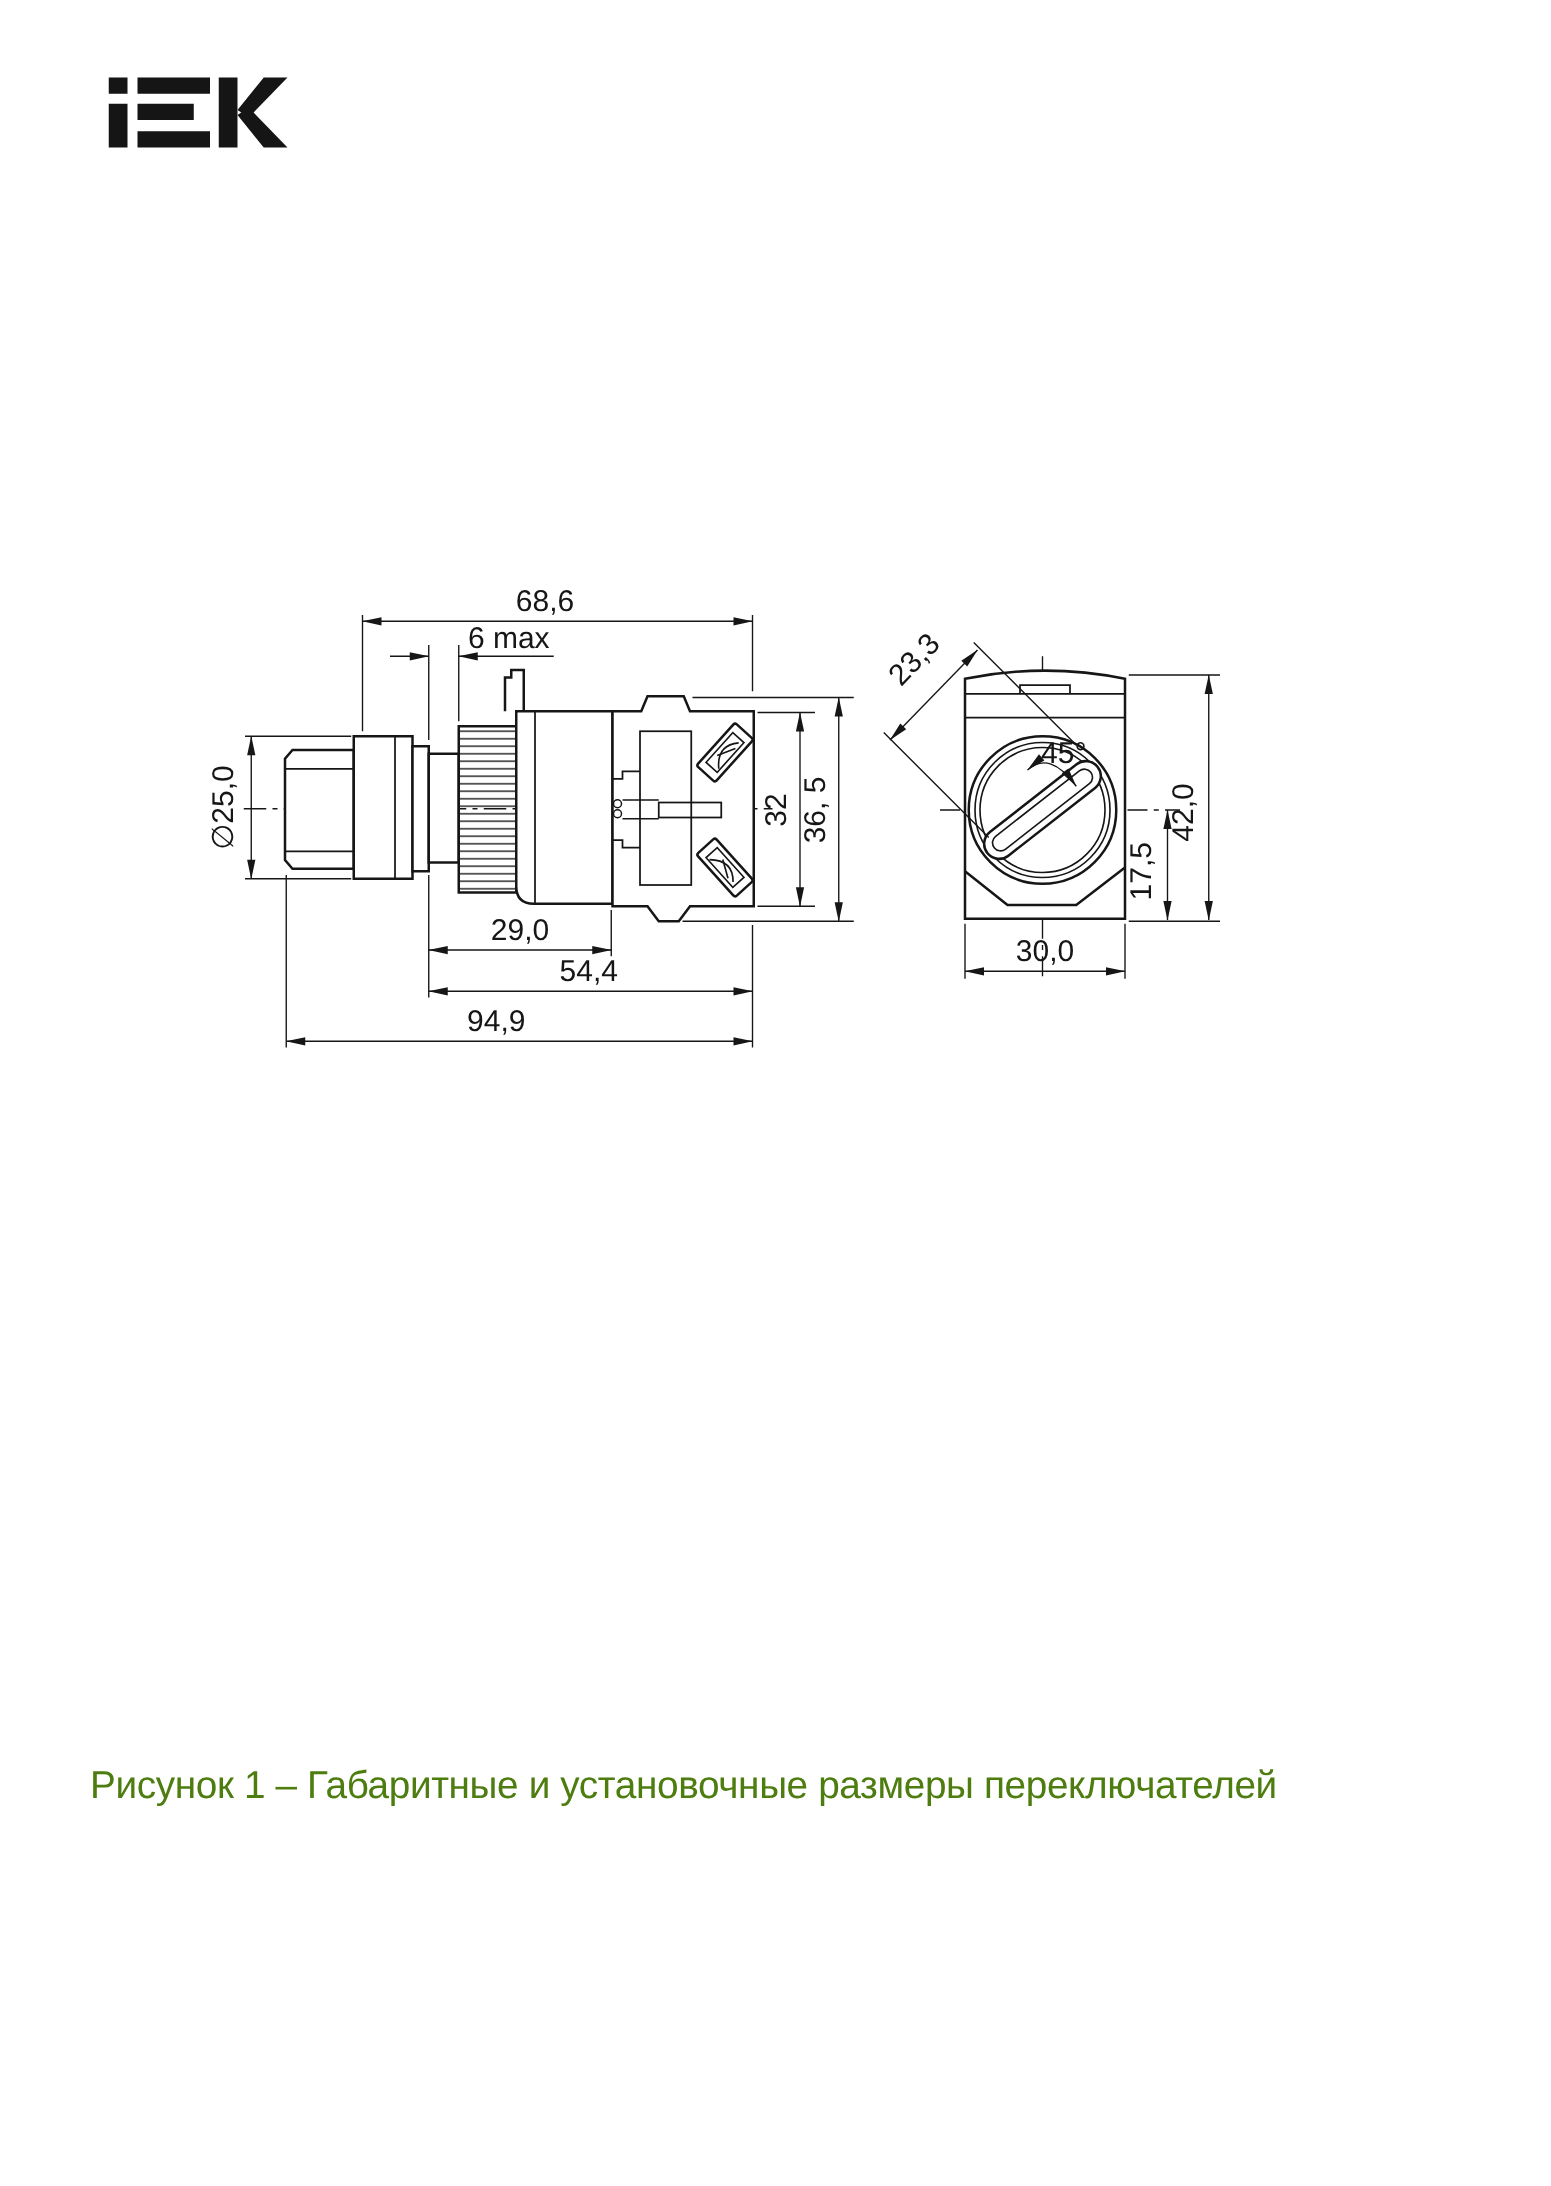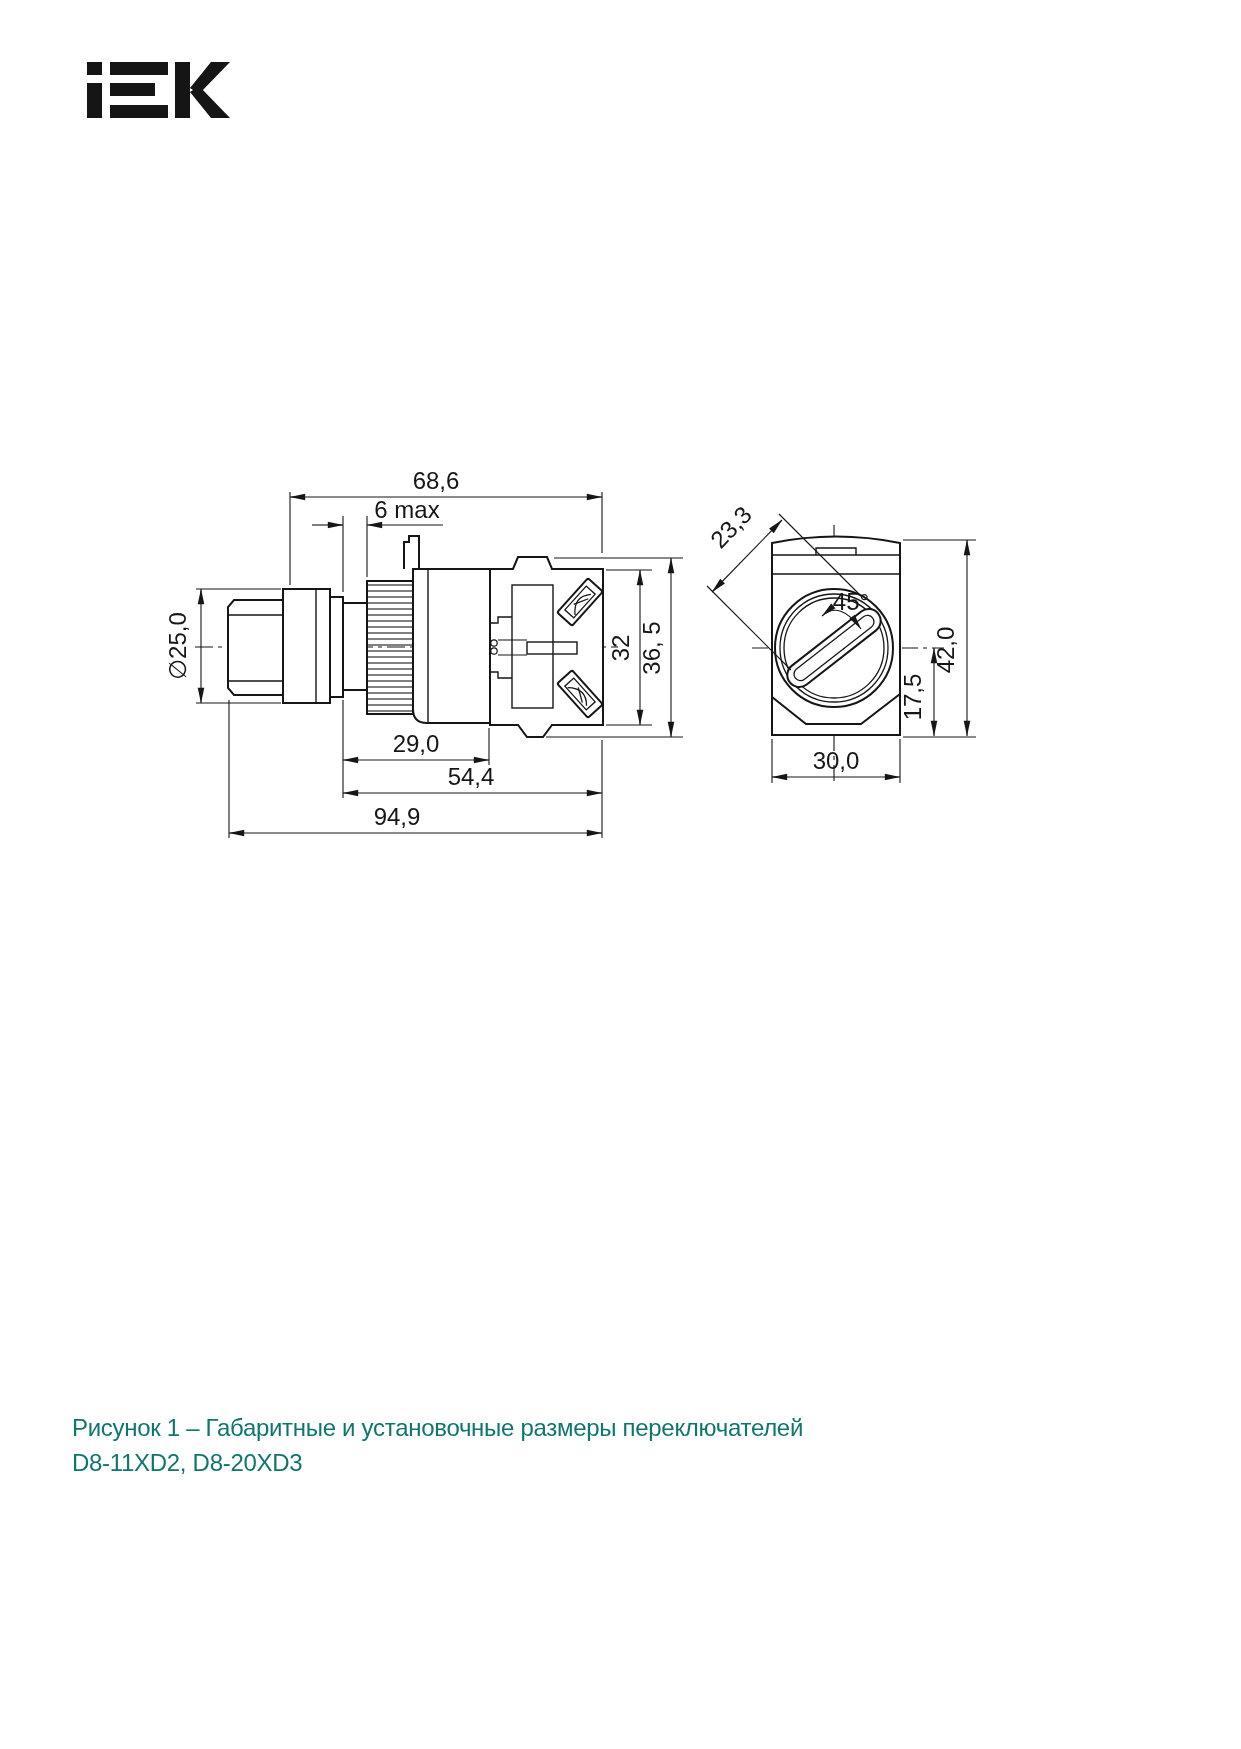--- a/index.html
+++ b/index.html
@@ -13,23 +13,23 @@
   }
   .drawing-svg{position:absolute;left:0;top:0;}
   .drawing-svg text{
     font-family:"Liberation Sans", sans-serif;
     font-size:24px;
     fill:#161616;
   }
   .caption{
     position:absolute;
     left:72px;top:1410px;
-    font-size:24px;
+    font-size:31px;
     line-height:35px;
-    color:#0f766e;
+    color:#4d7c0f;
     letter-spacing:-0.3px;
   }
 </style>
 </head>
 <body>
 
 <div class="page">
 
 <svg class="drawing-svg" width="1241" height="1749" viewBox="0 0 1241 1749" aria-label="IEK">
   <defs>
@@ -194,16 +194,15 @@
     <g>
       <path d="M772,739 V783 M900,739 V783"></path>
       <path d="M772,777 H900" marker-start="url(#ah)" marker-end="url(#ah)"></path>
       <text x="836" y="769" text-anchor="middle" stroke="none">30,0</text>
     </g>
   </g>
 </svg>
 
 <div class="caption">
   <div>Рисунок 1 – Габаритные и установочные размеры переключателей</div>
-  <div>D8-11XD2, D8-20XD3</div>
 </div>
 
 </div>
 
 </body></html>

